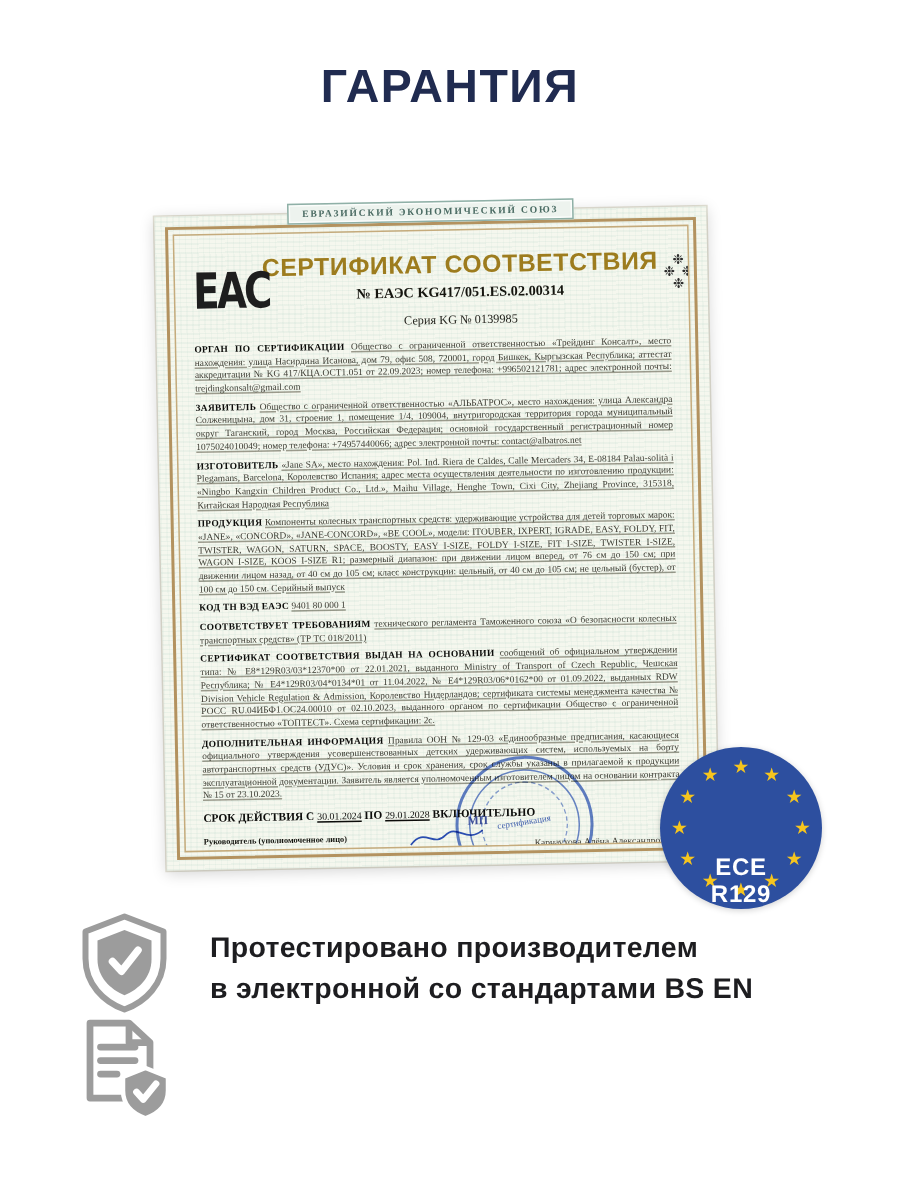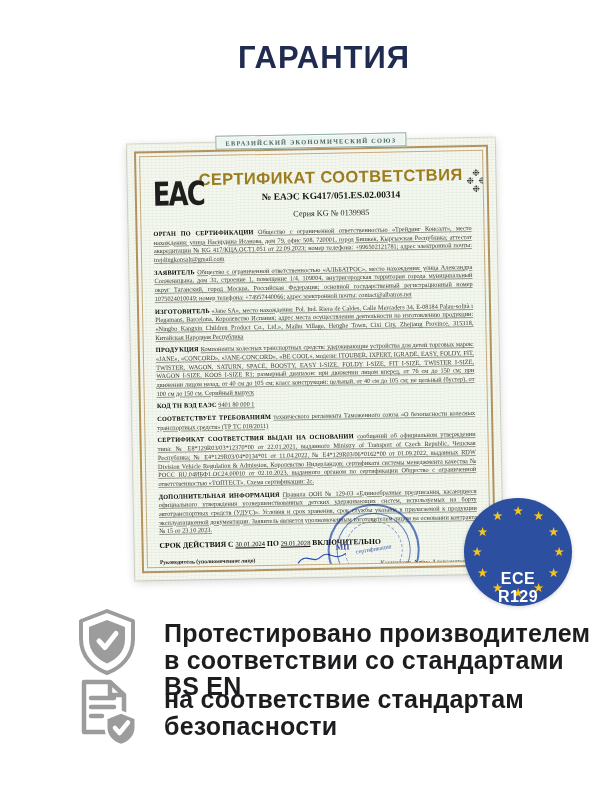--- a/index.html
+++ b/index.html
@@ -1,21 +1,21 @@
 <!DOCTYPE html>
 <html><head>
 <meta charset="utf-8">
 <style>
   html,body{margin:0;padding:0;}
   body{
     width:600px;height:800px;background:#ffffff;
     font-family:"Liberation Sans",sans-serif;
     position:relative;overflow:hidden;
   }
-  .stage{position:absolute;inset:0;margin-left:24px;}
+  .stage{position:absolute;inset:0;}
 
   
   .page-title{
     position:absolute;top:38px;left:0;width:600px;
     text-align:center;color:#202b50;font-weight:bold;
     font-size:31px;line-height:39px;letter-spacing:1px;
   }
 
   
   .cert{
@@ -100,21 +100,21 @@
   }
   .ece-star{
     position:absolute;left:50%;top:50%;width:14px;height:14px;margin:-7px 0 0 -7px;
     color:#f6c51e;font-size:12.5px;line-height:14px;text-align:center;
   }
 
   
   .feature-icon{position:absolute;}
   .feature-text{
     position:absolute;color:#1d1d20;font-weight:bold;
-    font-size:25px;line-height:26.5px;letter-spacing:.2px;
+    font-size:19px;line-height:26.5px;letter-spacing:.2px;
   }
 </style>
 </head>
 <body>
 
 <div class="stage">
 
   <div class="page-title">
     <div>ГАРАНТИЯ</div>
   </div>
@@ -226,31 +226,30 @@
 
   <div class="feature-icon" style="left:52px;top:608px">
     <svg width="62" height="68" viewBox="0 0 62 68">
       <path d="M31 3 L57 13 V31 C57 48 45 60 31 65 C17 60 5 48 5 31 V13 Z" fill="none" stroke="#9c9c9c" stroke-width="4" stroke-linejoin="round"></path>
       <path d="M31 12 L49 19 V31.5 C49 43.5 40.5 51.5 31 55.5 C21.5 51.5 13 43.5 13 31.5 V19 Z" fill="#9c9c9c"></path>
       <path d="M23 33 L29 39.5 L40 25.5" fill="none" stroke="#ffffff" stroke-width="5" stroke-linecap="round" stroke-linejoin="round"></path>
     </svg>
   </div>
   <div class="feature-text" style="left:140px;top:620px">
     <div>Протестировано производителем</div>
-    <div>в соответствии со стандартами BS EN</div>
+    <div>в электронной со стандартами BS EN</div>
   </div>
 
   <div class="feature-icon" style="left:50px;top:676px">
     <svg width="66" height="72" viewBox="0 0 66 72">
       <path d="M10 6 H36 L50 19 V56 H10 Z" fill="none" stroke="#9c9c9c" stroke-width="4.5" stroke-linejoin="round"></path>
       <path d="M36 6 V19 H50" fill="none" stroke="#9c9c9c" stroke-width="4.5" stroke-linejoin="round"></path>
       <line x1="17" y1="22" x2="40" y2="22" stroke="#9c9c9c" stroke-width="4.5" stroke-linecap="round"></line>
       <line x1="17" y1="31" x2="40" y2="31" stroke="#9c9c9c" stroke-width="4.5" stroke-linecap="round"></line>
       <line x1="17" y1="40" x2="28" y2="40" stroke="#9c9c9c" stroke-width="4.5" stroke-linecap="round"></line>
       <path d="M47 36 L62 42 V51 C62 60.5 55.5 66.5 47 69.5 C38.5 66.5 32 60.5 32 51 V42 Z" fill="#9c9c9c" stroke="#ffffff" stroke-width="3"></path>
       <path d="M41 52 L45.5 57 L54 46.5" fill="none" stroke="#ffffff" stroke-width="4.5" stroke-linecap="round" stroke-linejoin="round"></path>
     </svg>
   </div>
   <div class="feature-text" style="left:140px;top:686px">
-    <div>на соответствие стандартам безопасности</div>
   </div>
 
 </div>
 
 </body></html>

